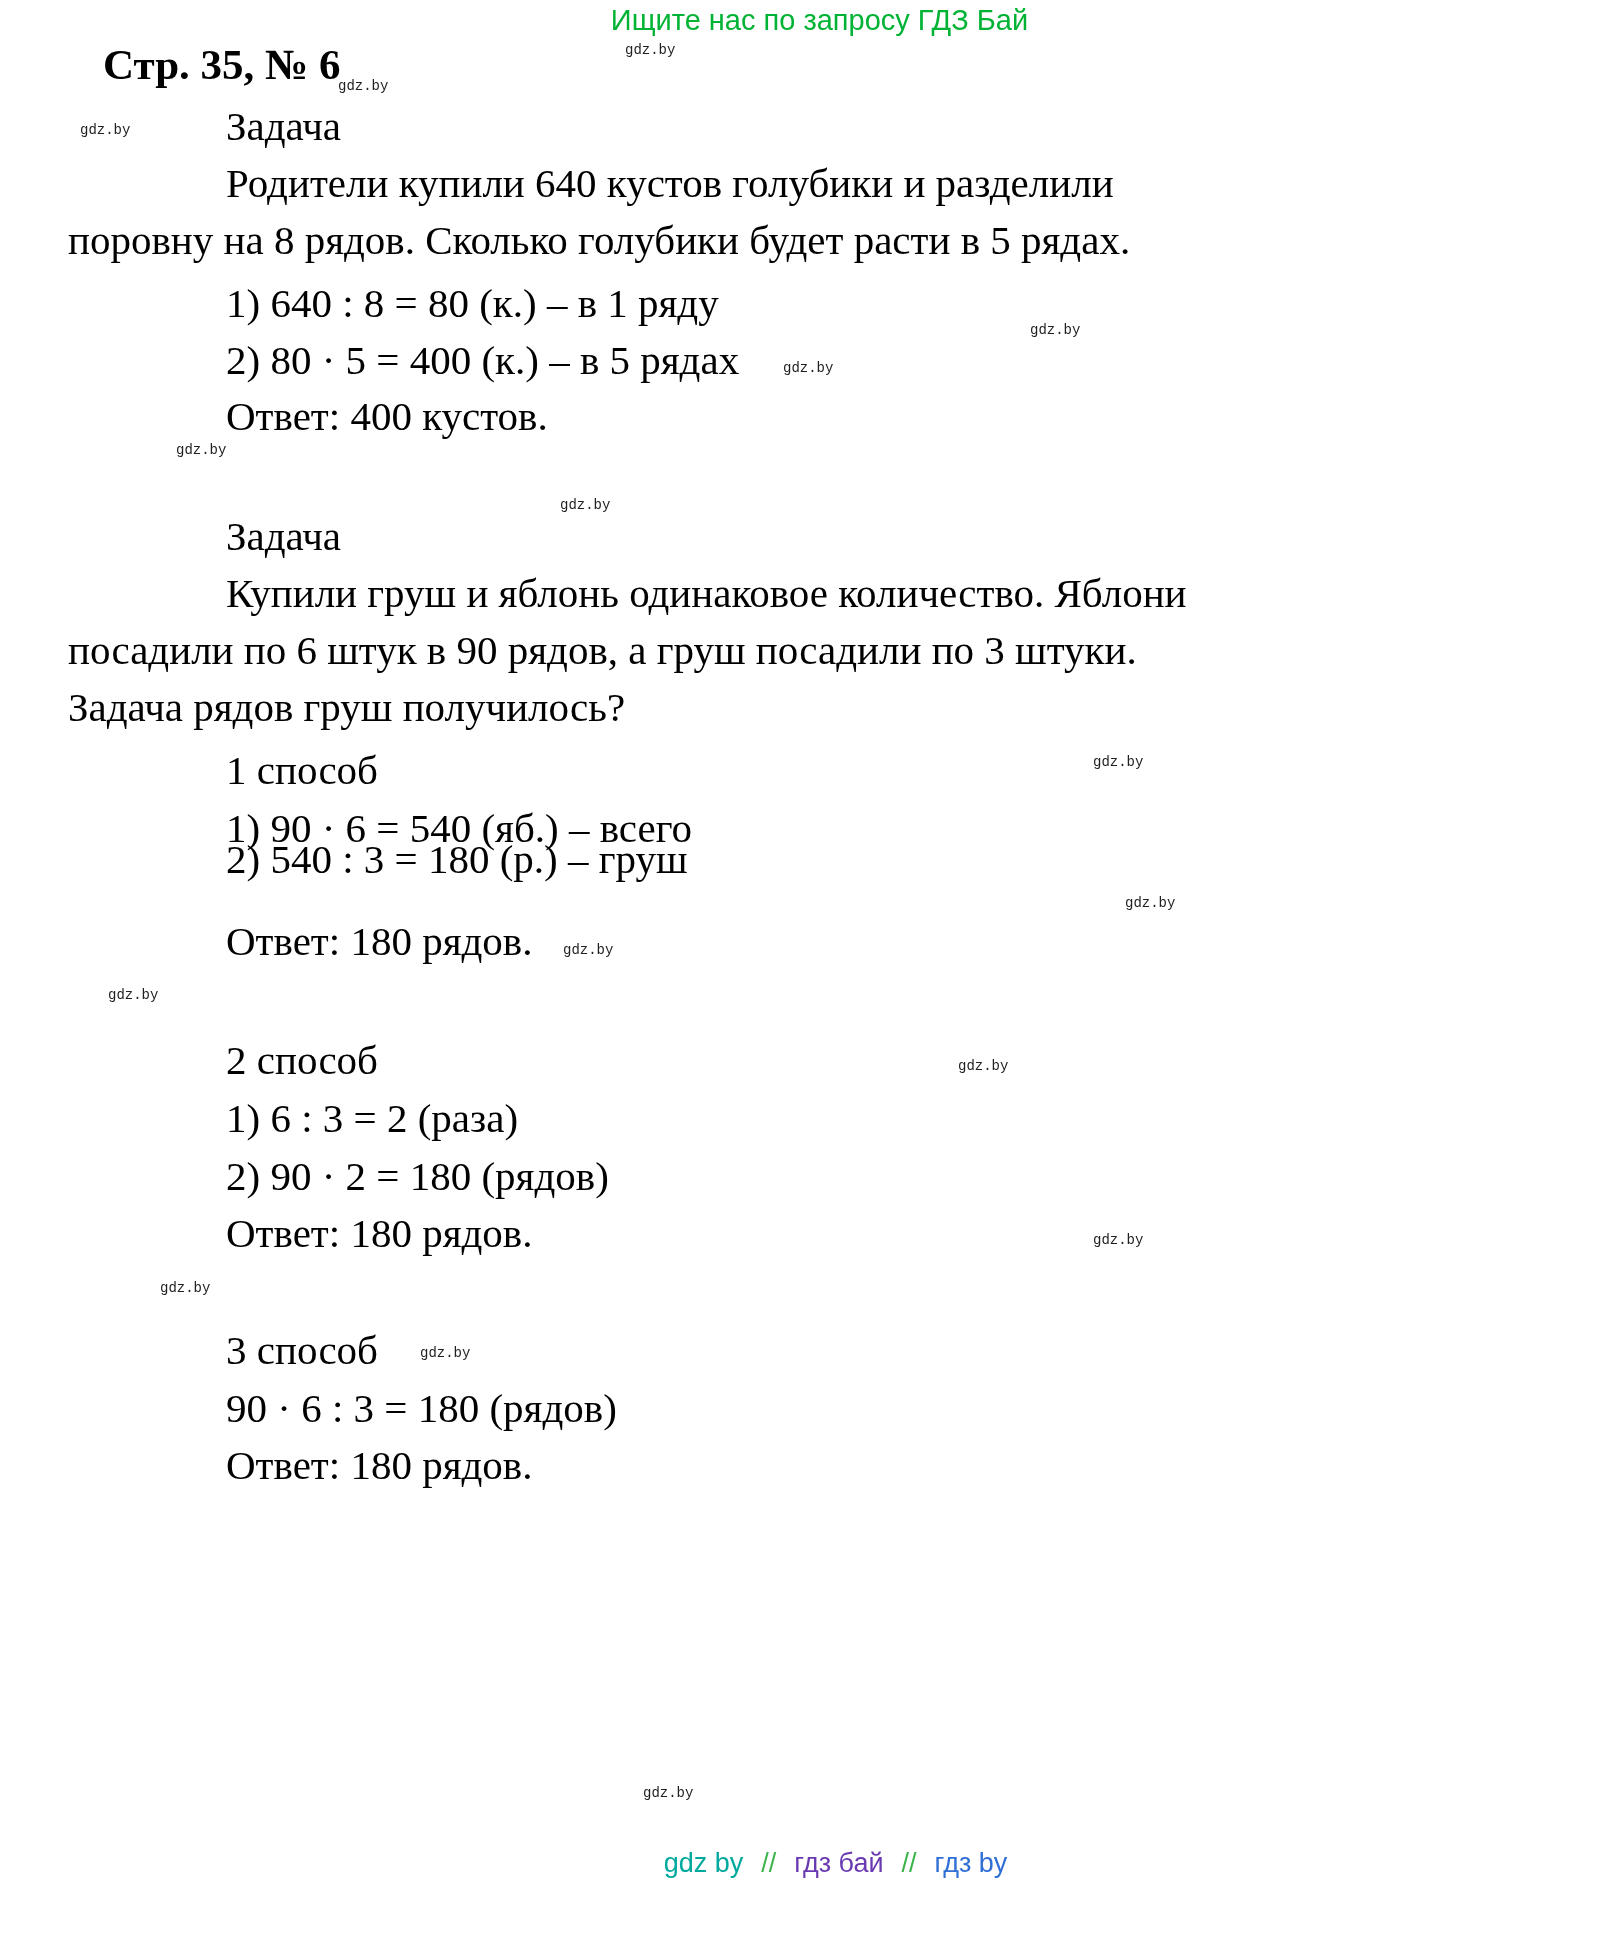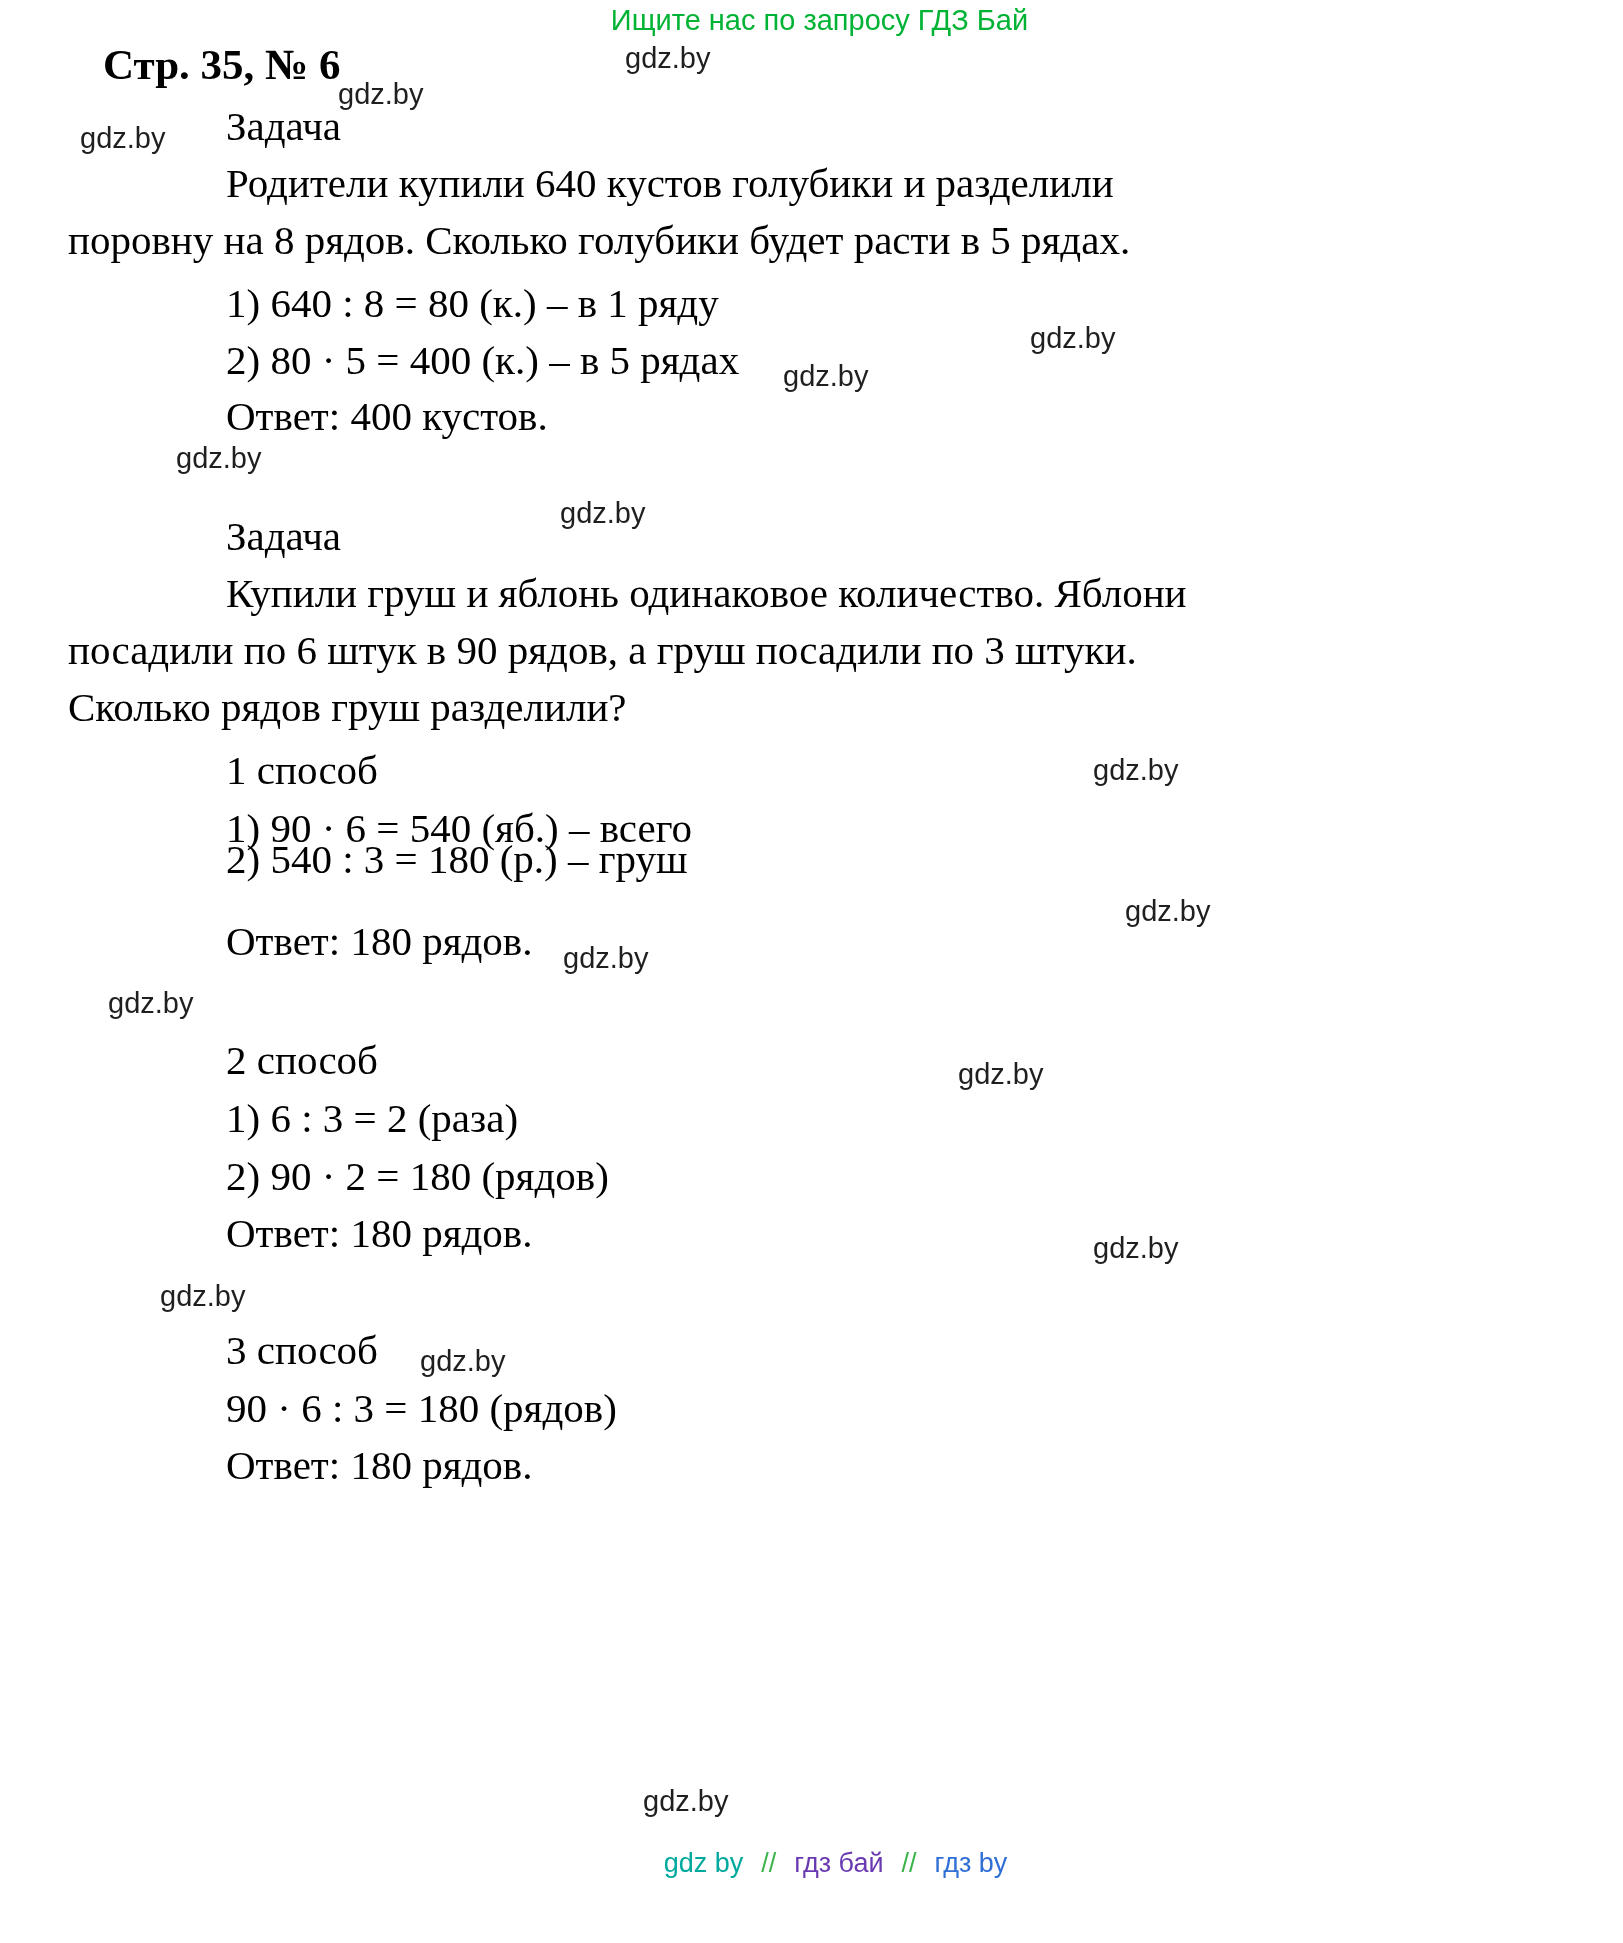--- a/index.html
+++ b/index.html
@@ -9,22 +9,22 @@
     height: 1943px;
     position: relative;
     font-family: "Liberation Serif", serif;
     color: #000000;
     overflow: hidden;
   }
   .abs { position: absolute; white-space: nowrap; margin-left: 8px; }
   .line { font-size: 41px; line-height: 1.15; text-align: center; }
   .title { font-size: 43px; font-weight: bold; }
   .wm {
-    font-family: Liberation Sans, sans-serif;
-    font-size: 29px;
+    font-family: Liberation Mono, monospace;
+    font-size: 14px;
     color: #1f1f1f;
   }
   .promo {
     left: 0; top: 4px; width: 100%;
     text-align: center;
     font-family: "Liberation Sans", sans-serif;
     font-size: 29px;
     color: #00b335;
   }
   .footer {
@@ -69,21 +69,21 @@
   <div class="abs line" style="left:218px; top:103px">Задача</div>
   <div class="abs line" style="left:218px; top:160px">Родители купили 640 кустов голубики и разделили</div>
   <div class="abs line" style="left:60px;  top:217px">поровну на 8 рядов. Сколько голубики будет расти в 5 рядах.</div>
   <div class="abs line" style="left:218px; top:280px">1) 640 : 8 = 80 (к.) – в 1 ряду</div>
   <div class="abs line" style="left:218px; top:337px">2) 80 · 5 = 400 (к.) – в 5 рядах</div>
   <div class="abs line" style="left:218px; top:393px">Ответ: 400 кустов.</div>
 
   <div class="abs line" style="left:218px; top:513px">Задача</div>
   <div class="abs line" style="left:218px; top:570px">Купили груш и яблонь одинаковое количество. Яблони</div>
   <div class="abs line" style="left:60px;  top:627px">посадили по 6 штук в 90 рядов, а груш посадили по 3 штуки.</div>
-  <div class="abs line" style="left:60px;  top:684px">Сколько рядов груш разделили?</div>
+  <div class="abs line" style="left:60px;  top:684px">Задача рядов груш получилось?</div>
 
   <div class="abs line" style="left:218px; top:747px">1 способ</div>
   <div class="abs line" style="left:218px; top:805px">1) 90 · 6 = 540 (яб.) – всего</div>
   <div class="abs line" style="left:218px; top:836px">2) 540 : 3 = 180 (р.) – груш</div>
   <div class="abs line" style="left:218px; top:918px">Ответ: 180 рядов.</div>
 
   <div class="abs line" style="left:218px; top:1037px">2 способ</div>
   <div class="abs line" style="left:218px; top:1095px">1) 6 : 3 = 2 (раза)</div>
   <div class="abs line" style="left:218px; top:1153px">2) 90 · 2 = 180 (рядов)</div>
   <div class="abs line" style="left:218px; top:1210px">Ответ: 180 рядов.</div>

